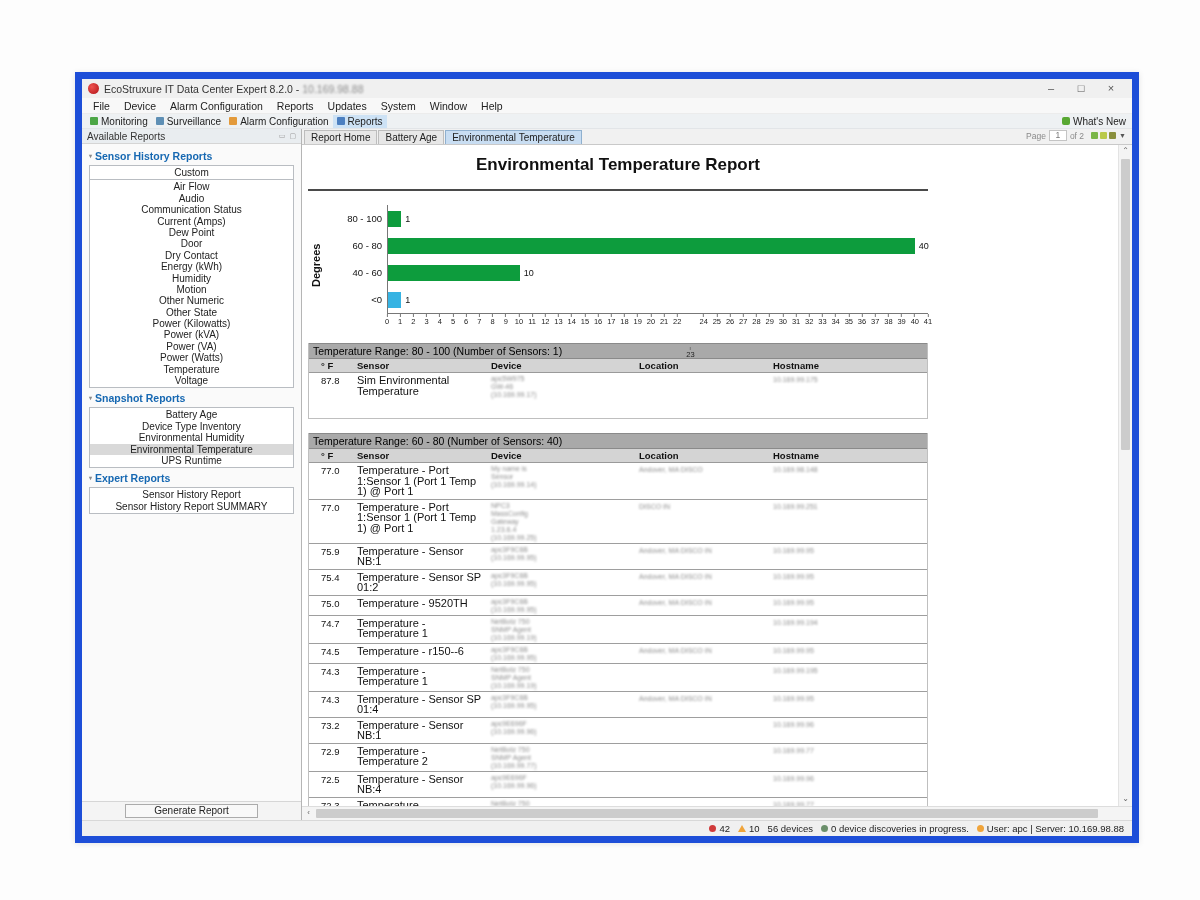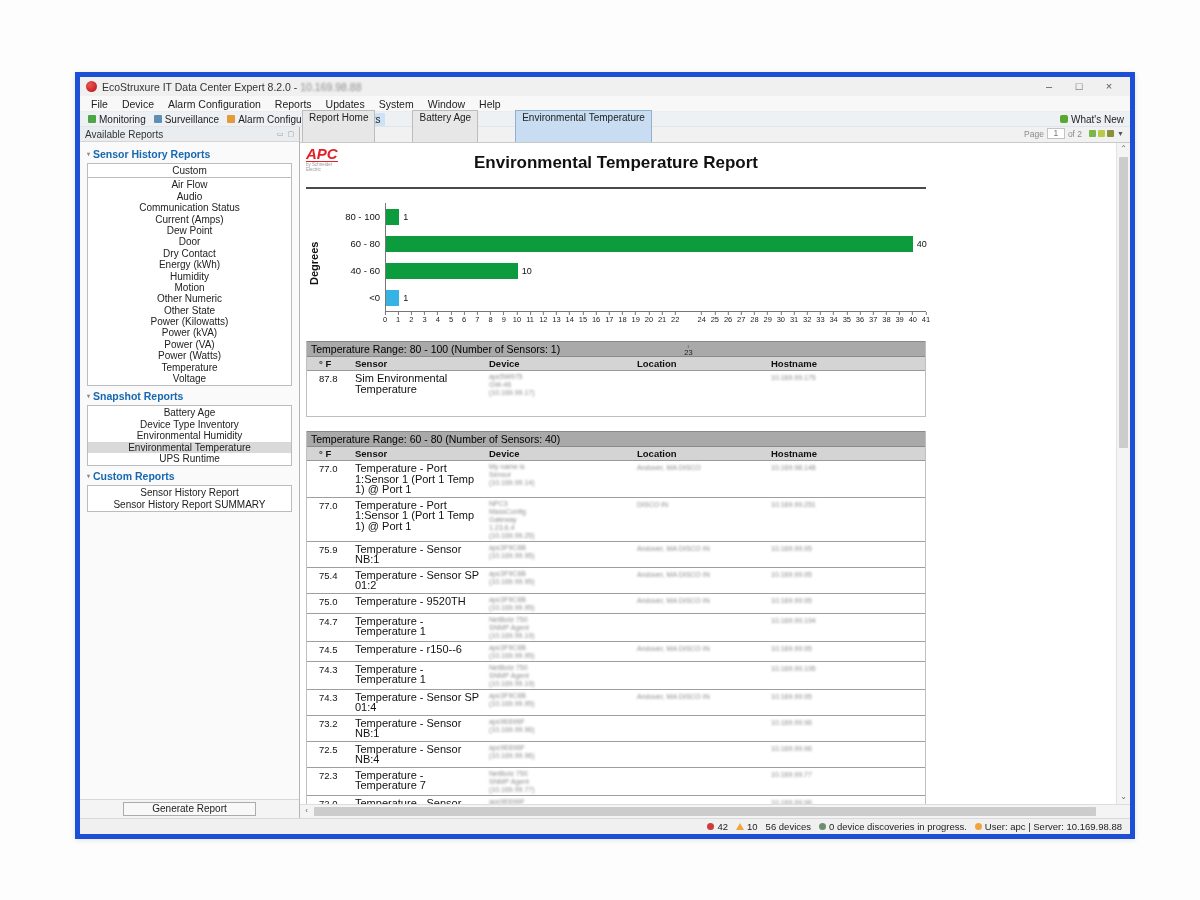--- a/index.html
+++ b/index.html
@@ -1,20 +1,20 @@
 <!DOCTYPE html>
 <html><head>
 <meta charset="utf-8">
 <style>
   html,body{margin:0;padding:0;}
   body{width:1200px;height:900px;background:#fdfdfd;overflow:hidden;
        font-family:"Liberation Sans",sans-serif;-webkit-font-smoothing:antialiased;}
   .screen{position:relative;width:1200px;height:900px;}
   .window{position:absolute;left:75px;top:72px;width:1050px;height:757px;background:#a3a3a3;
-          border:5px solid #1d4ed8;box-shadow:0 1px 6px rgba(0,0,0,.10);display:flex;flex-direction:column;}
+          border:7px solid #1d4ed8;box-shadow:0 1px 6px rgba(0,0,0,.10);display:flex;flex-direction:column;}
 
   
   .titlebar{height:19px;background:#f0f0f0;display:flex;align-items:center;padding:0 6px;gap:5px;
             font-size:10.5px;color:#333;flex:0 0 auto;}
   .app-icon{width:11px;height:11px;border-radius:50%;
             background:radial-gradient(circle at 35% 35%,#ef5350,#b01116);flex:0 0 auto;}
   .win-controls{margin-left:auto;display:flex;}
   .win-controls span{width:30px;text-align:center;color:#555;font-size:11px;line-height:19px;}
 
   
@@ -48,21 +48,21 @@
   .list-item.selected{background:#d9d9d9;}
   .sidebar-footer{height:18px;display:flex;justify-content:center;align-items:center;
                   border-top:1px solid #d6d6d6;background:#f4f4f4;flex:0 0 auto;}
   .gen-btn{font-size:10px;padding:0 28px;height:14px;line-height:12px;border:1px solid #ababab;
            background:#f8f8f8;font-family:inherit;color:#222;}
 
   
   .content{flex:1;display:flex;flex-direction:column;min-width:0;}
   .tabrow{height:15px;background:#f1f1f1;display:flex;align-items:flex-end;border-bottom:1px solid #c9c9c9;
           padding-left:2px;flex:0 0 auto;}
-  .tabs{display:flex;height:32px;gap:36px;}
+  .tabs{display:flex;height:14px;}
   .tab{font-size:10px;padding:0 6px;line-height:13px;background:#e7e7e7;border:1px solid #bdbdbd;border-bottom:none;
        margin-right:1px;color:#222;white-space:nowrap;}
   .tab.active{background:#c8ddf2;border-color:#8fb0cf;}
   .pager{margin-left:auto;display:flex;align-items:center;gap:3px;font-size:8.5px;color:#8a8a8a;
          padding:0 6px 3px 0;}
   .pg-box{border:1px solid #c4c4c4;background:#fff;min-width:16px;height:9px;line-height:9px;text-align:center;color:#777;}
   .pg-ico{width:7px;height:7px;border-radius:1px;display:inline-block;}
   .pg-caret{color:#555;font-size:7px;}
 
   .viewport{flex:1;position:relative;background:#fff;overflow:hidden;}
@@ -230,21 +230,21 @@
                 <div class="list-item">Battery Age</div>
                 <div class="list-item">Device Type Inventory</div>
                 <div class="list-item">Environmental Humidity</div>
                 <div class="list-item selected">Environmental Temperature</div>
                 <div class="list-item">UPS Runtime</div>
               </div>
             </div>
             <div class="side-section">
               <div class="side-header">
                 <span class="tri">▾</span>
-                <span>Custom Reports</span>
+                <span>Expert Reports</span>
               </div>
               <div class="list-box">
                 <div class="list-item">Sensor History Report</div>
                 <div class="list-item">Sensor History Report SUMMARY</div>
               </div>
             </div>
           </div>
         <div class="sidebar-footer">
           <button class="gen-btn">Generate Report</button>
         </div>
@@ -267,24 +267,20 @@
                 <span class="pg-ico" style="background: rgb(138, 143, 60);"></span>
               </span>
             <span class="pg-caret">▼</span>
           </div>
         </div>
 
         <div class="viewport">
           <div class="report">
 
             <div class="rep-head">
-              <div>
-                <div class="apc">APC</div>
-                <div class="apc-sub">by Schneider Electric</div>
-              </div>
               <div class="rep-title">Environmental Temperature Report</div>
             </div>
             <div class="rep-rule"></div>
 
             <div class="chart">
               <div class="chart-ylabel">Degrees</div>
               <div id="chart-rows">
                   <div class="crow">
                     <div class="clabel">80 - 100</div>
                     <div class="ctrack">
@@ -616,20 +612,31 @@
                   </div>
                   <div class="trow">
                     <div class="c-f">73.2</div>
                     <div class="c-sensor">Temperature - Sensor NB:1</div>
                     <div class="c-dev">
                       <div class="redact">apc9E696F</div>
                       <div class="redact">(10.169.99.96)</div>
                     </div>
                     <div class="c-loc"></div>
                     <div class="c-host redact">10.169.99.96</div>
+                  </div>
+                  <div class="trow">
+                    <div class="c-f">72.9</div>
+                    <div class="c-sensor">Temperature - Temperature 2</div>
+                    <div class="c-dev">
+                      <div class="redact">NetBotz 750</div>
+                      <div class="redact">SNMP Agent</div>
+                      <div class="redact">(10.169.99.77)</div>
+                    </div>
+                    <div class="c-loc"></div>
+                    <div class="c-host redact">10.169.99.77</div>
                   </div>
                   <div class="trow">
                     <div class="c-f">72.5</div>
                     <div class="c-sensor">Temperature - Sensor NB:4</div>
                     <div class="c-dev">
                       <div class="redact">apc9E696F</div>
                       <div class="redact">(10.169.99.96)</div>
                     </div>
                     <div class="c-loc"></div>
                     <div class="c-host redact">10.169.99.96</div>

